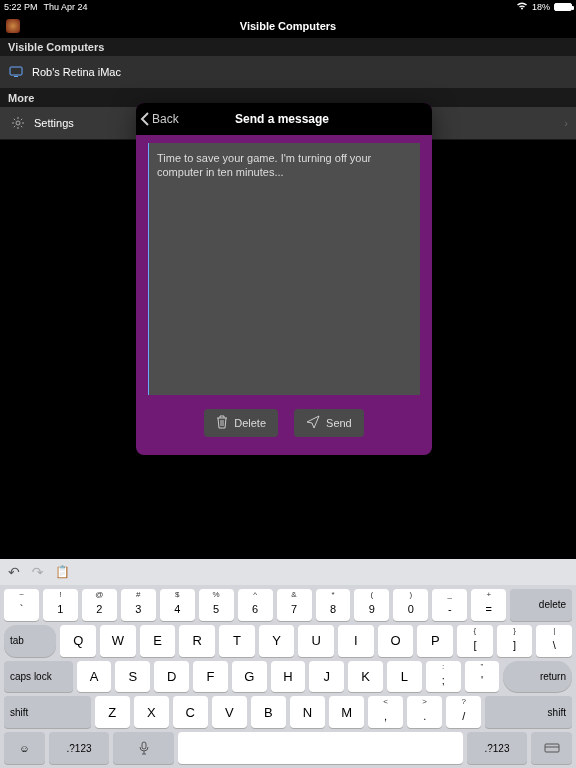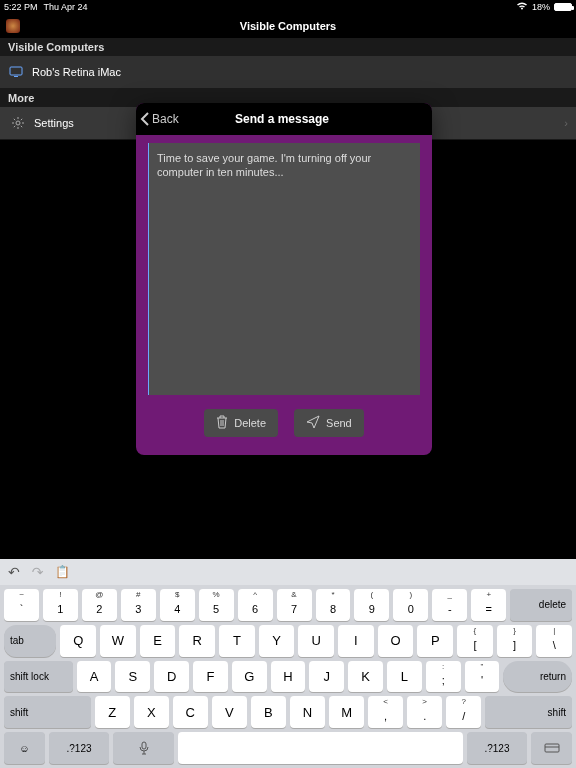--- a/index.html
+++ b/index.html
@@ -209,21 +209,21 @@
         <div class="key numkey">
           <span class="sub">}</span>
           <span class="main">]</span>
         </div>
         <div class="key numkey">
           <span class="sub">|</span>
           <span class="main">\</span>
         </div>
       </div>
     <div class="kb-row" id="kb-r3">
-        <div class="key fn left" style="flex: 1.8 1 0%;">shift lock</div>
+        <div class="key fn left" style="flex: 1.8 1 0%;">caps lock</div>
         <div class="key ">A</div>
         <div class="key ">S</div>
         <div class="key ">D</div>
         <div class="key ">F</div>
         <div class="key ">G</div>
         <div class="key ">H</div>
         <div class="key ">J</div>
         <div class="key ">K</div>
         <div class="key ">L</div>
         <div class="key numkey">

